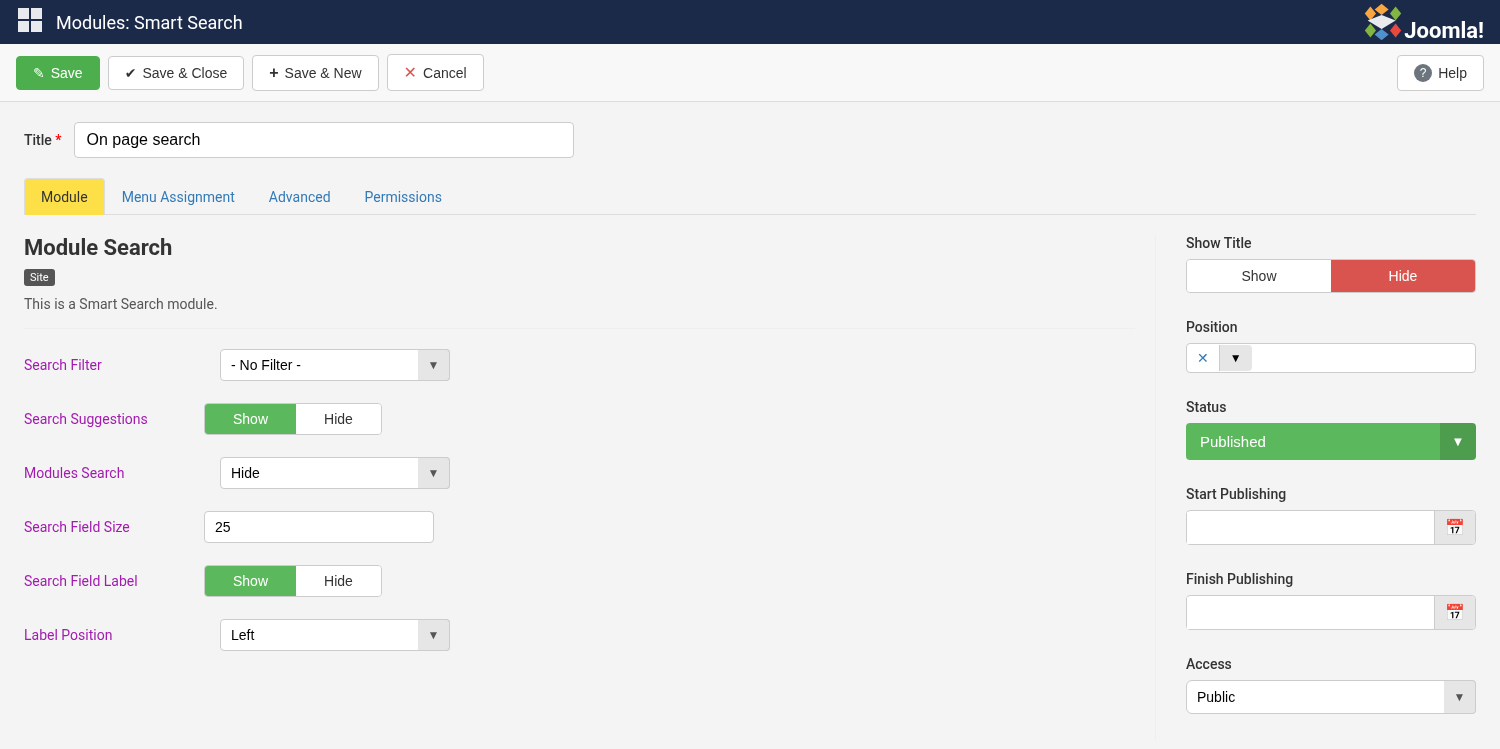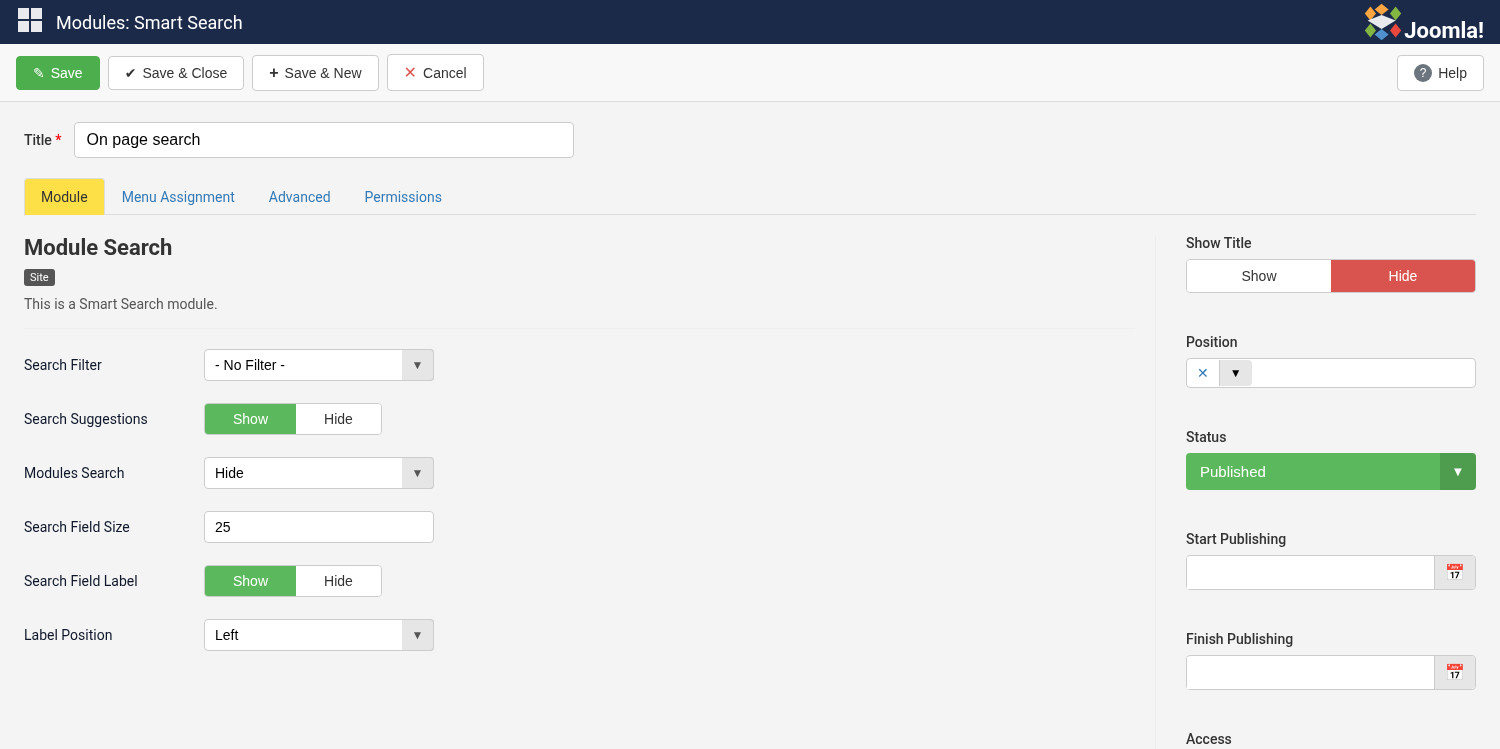--- a/index.html
+++ b/index.html
@@ -53,38 +53,38 @@
     .right-panel { width: 320px; padding-left: 30px; }
 
     
     .module-heading { font-size: 22px; font-weight: 700; margin-bottom: 8px; }
     .site-badge { display: inline-block; background: #555; color: white; font-size: 11px; padding: 2px 6px; border-radius: 3px; margin-bottom: 10px; }
     .module-desc { color: #555; margin-bottom: 16px; }
     .divider { border: none; border-top: 1px solid #eee; margin-bottom: 20px; }
 
     
     .form-row { display: flex; align-items: center; margin-bottom: 22px; }
-    .form-label { width: 180px; font-size: 14px; color: #0f172a; }
+    .form-label { width: 180px; font-size: 14px; color: #a21caf; }
     .form-control { flex: 1; max-width: 300px; }
 
     
     .select-wrap { position: relative; display: inline-flex; align-items: center; }
-    .form-select { appearance: none; padding: 7px 36px 7px 10px; border: 1px solid #ccc; border-radius: 4px; font-size: 14px; background: white; cursor: pointer; min-width: 230px; }
+    .form-select { appearance: none; padding: 7px 36px 7px 10px; border: 1px solid #ccc; border-radius: 4px; font-size: 14px; background: white; cursor: pointer; min-width: 230px; margin-left: 16px; }
     .select-arrow { position: absolute; right: 0; top: 0; bottom: 0; width: 32px; background: #e6e6e6; border: 1px solid #ccc; border-left: none; border-radius: 0 4px 4px 0; display: flex; align-items: center; justify-content: center; pointer-events: none; font-size: 12px; color: #555; }
 
     
     .toggle-group { display: inline-flex; border-radius: 4px; overflow: hidden; border: 1px solid #ccc; }
     .toggle-btn { padding: 7px 28px; font-size: 14px; cursor: pointer; border: none; background: white; color: #333; }
     .toggle-btn.active-green { background: #5cb85c; color: white; }
 
     
     .text-input { padding: 7px 10px; border: 1px solid #ccc; border-radius: 4px; font-size: 14px; width: 230px; }
 
     
-    .right-section { margin-bottom: 41px; }
+    .right-section { margin-bottom: 26px; }
     .right-label { font-size: 14px; font-weight: 500; margin-bottom: 8px; color: #333; }
 
     
     .show-hide-group { display: flex; border: 1px solid #ccc; border-radius: 4px; overflow: hidden; }
     .sh-btn { flex: 1; padding: 8px 20px; font-size: 14px; cursor: pointer; border: none; background: white; color: #333; text-align: center; }
     .sh-btn.active-red { background: #d9534f; color: white; }
 
     
     .position-field { display: flex; align-items: center; border: 1px solid #ccc; border-radius: 4px; background: white; }
     .position-value { flex: 1; padding: 8px 10px; font-size: 14px; color: #337ab7; }

